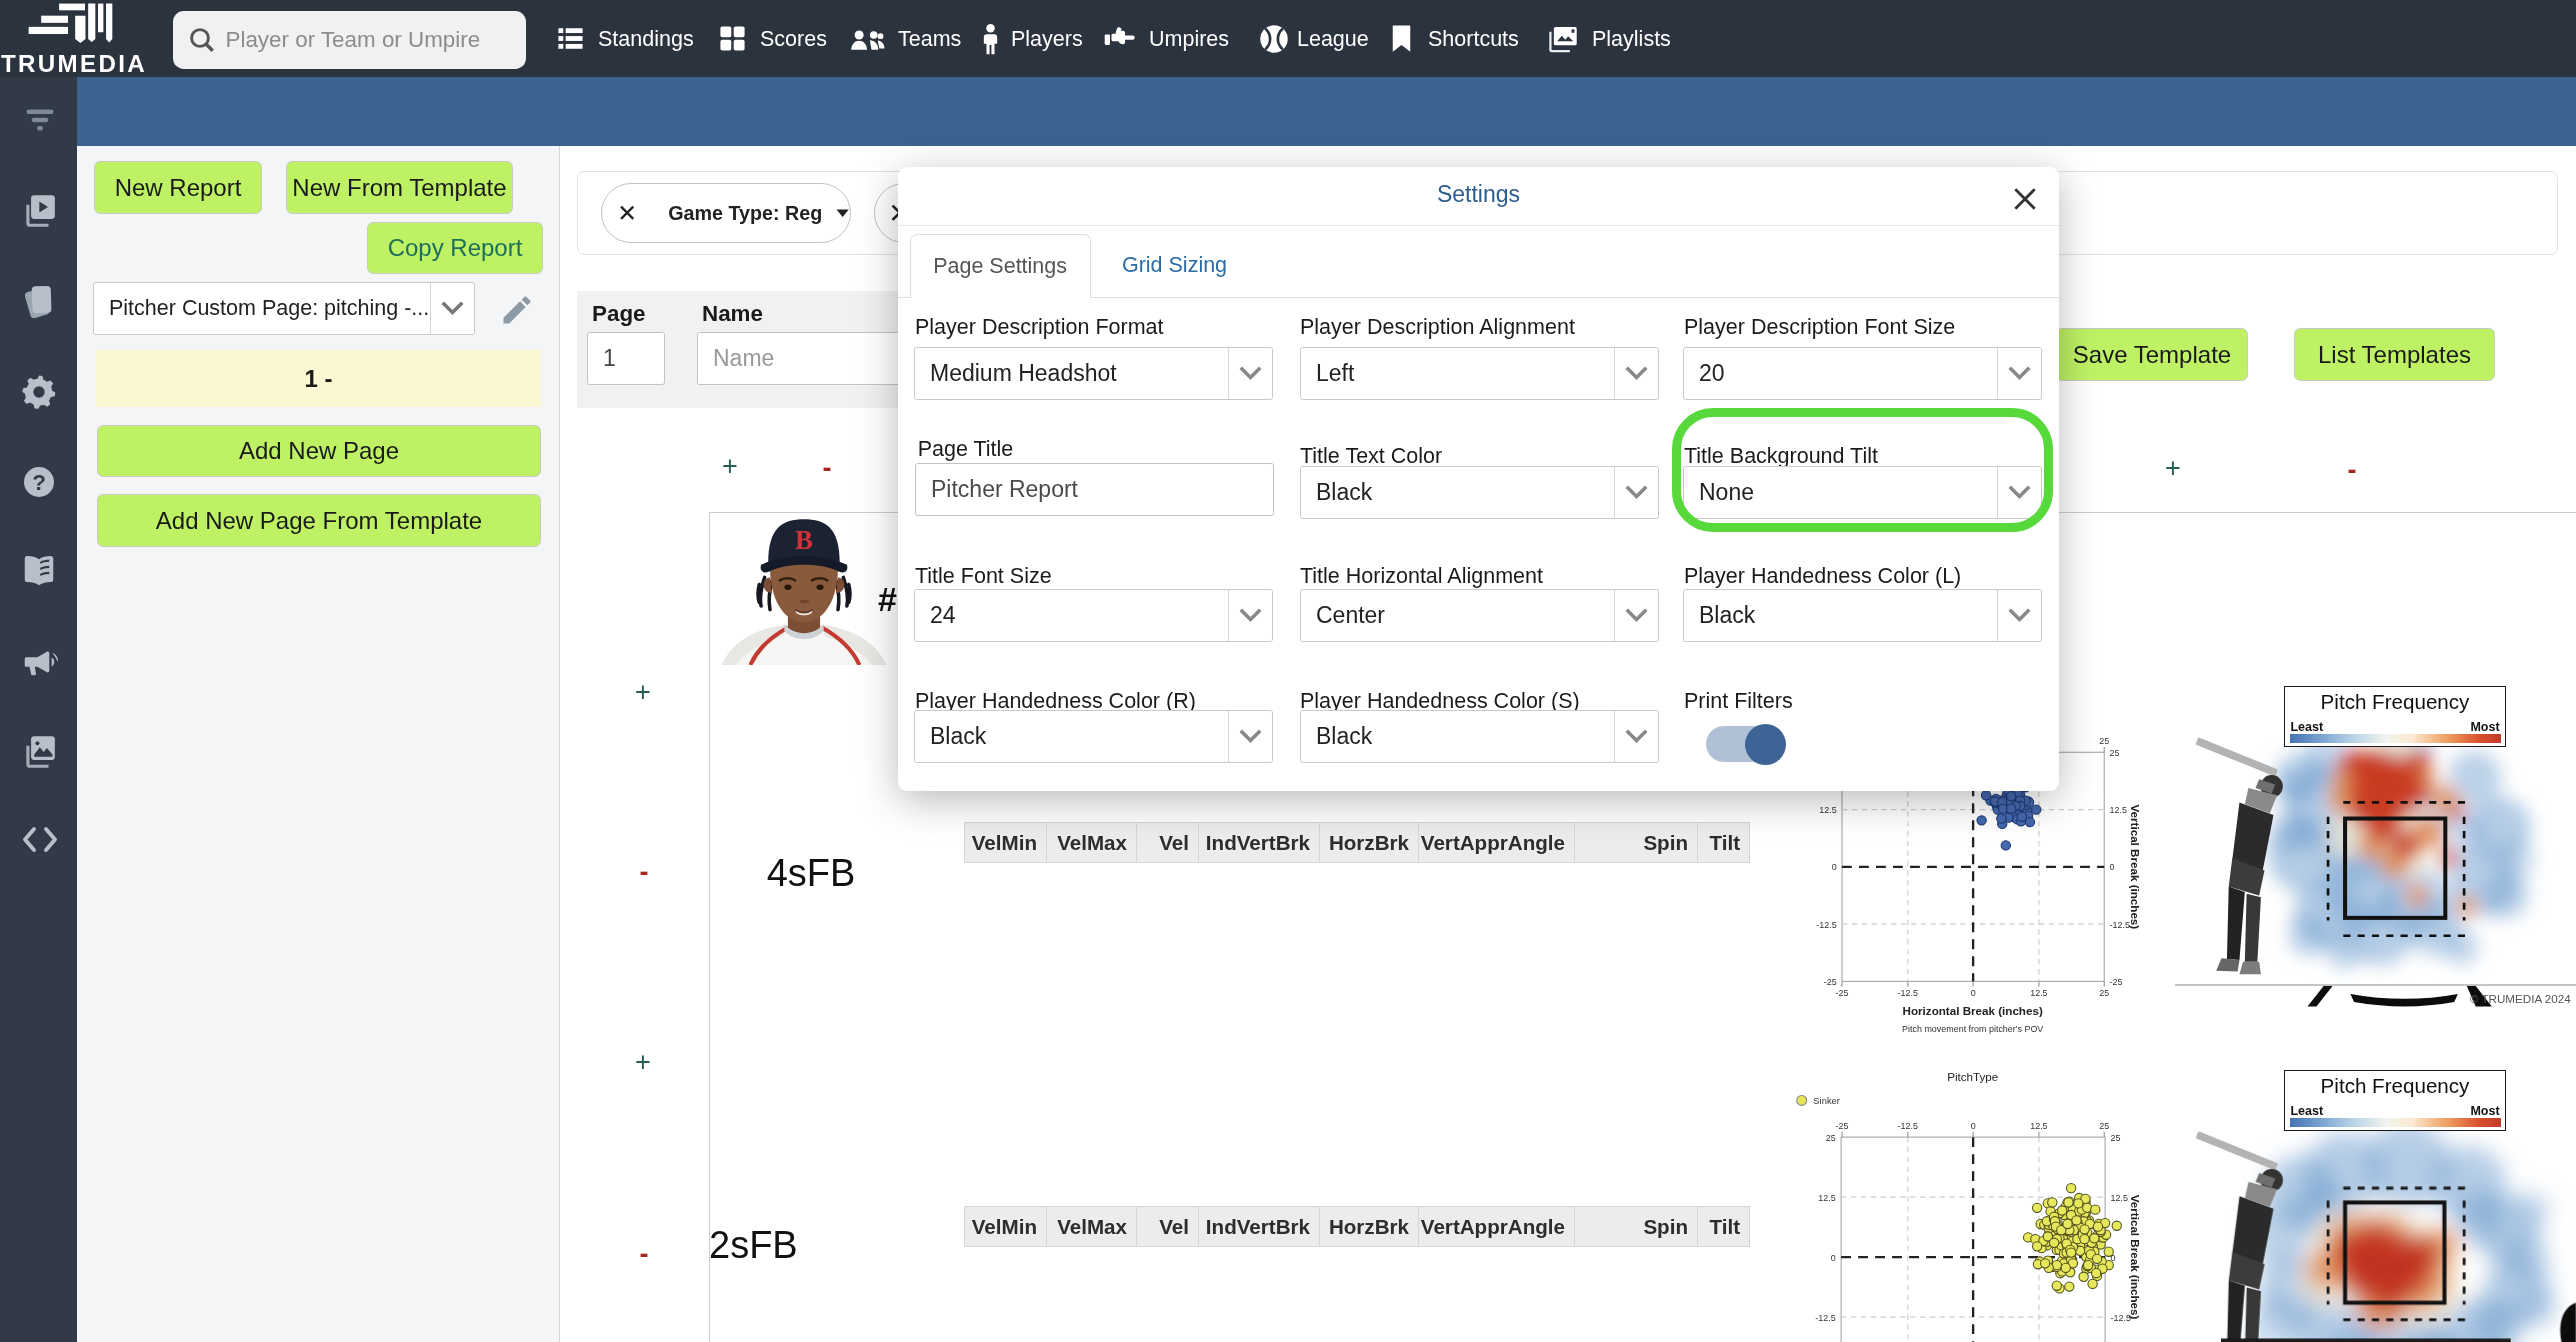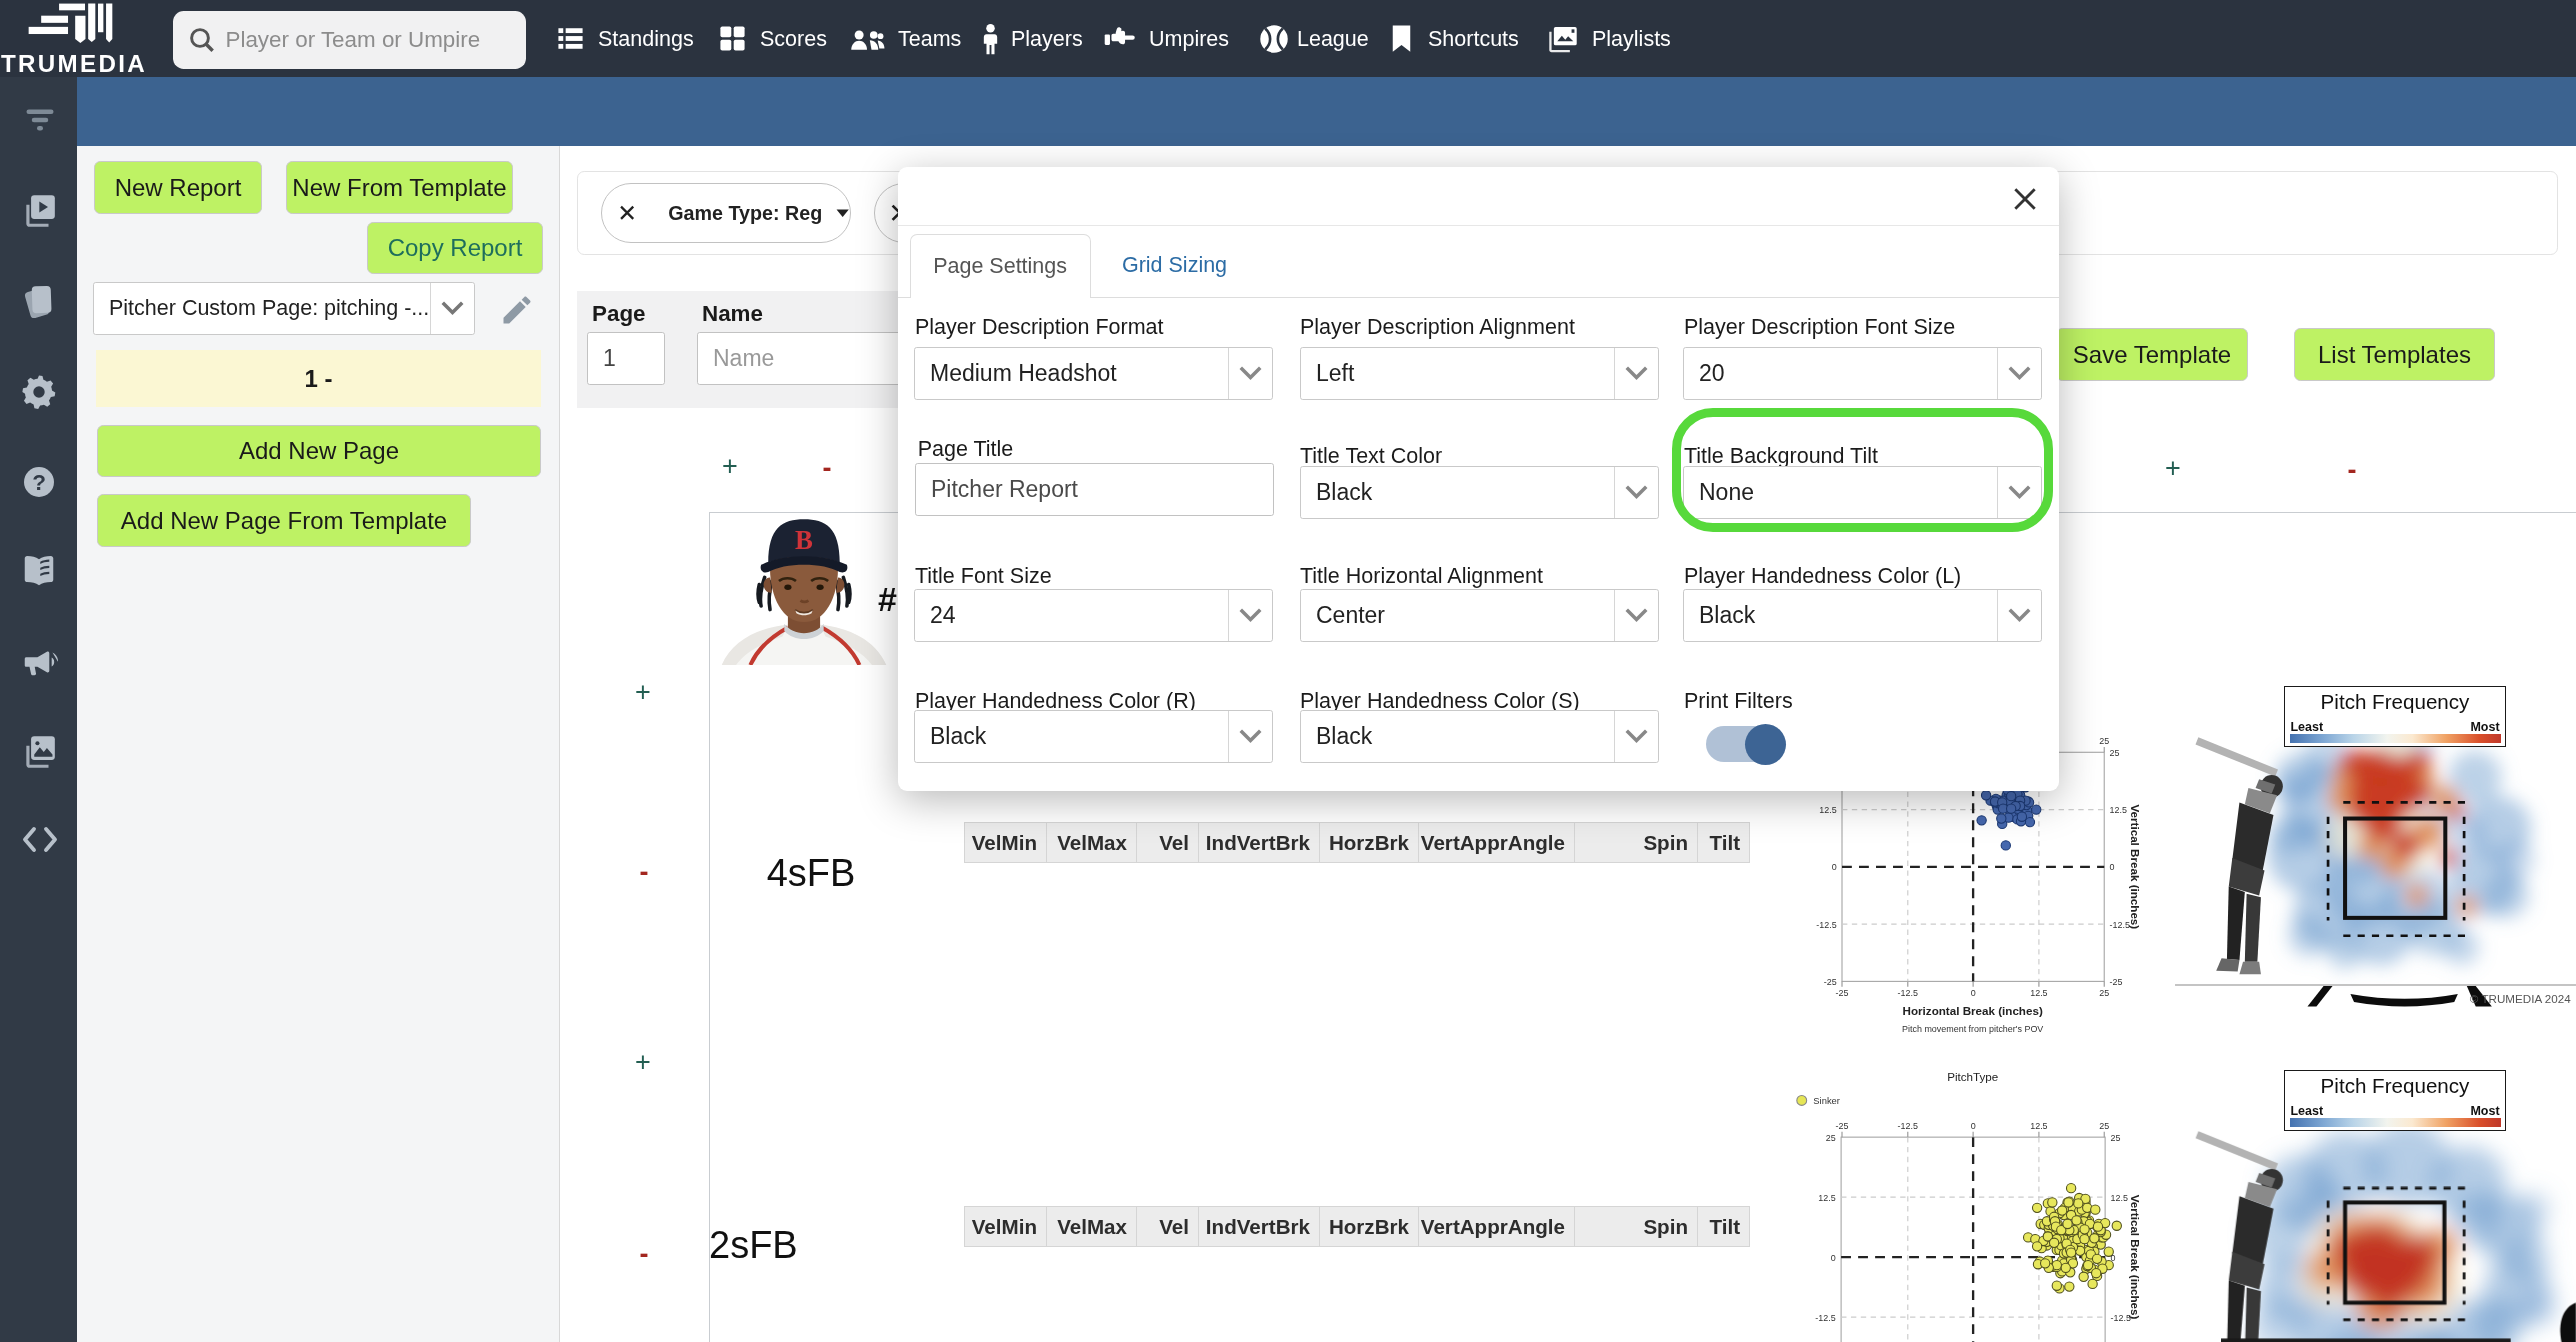--- a/index.html
+++ b/index.html
@@ -143,21 +143,21 @@
       <svg width="23" height="14.3" viewBox="0 0 26 16">
         <path d="M2 2 l11 11 l11 -11" fill="none" stroke="#777" stroke-width="4"></path>
       </svg>
     </span>
 </div>
 <svg class="abs" style="left:499px;top:292px" width="36" height="36" viewBox="0 0 24 24">
     <path fill="#8e9aa5" d="M3 17.2 V21 h3.8 L17.8 10 l-3.8 -3.8 z M20.7 7.1 c.4-.4 .4-1 0-1.4 l-2.4-2.4 c-.4-.4-1-.4-1.4 0 l-1.8 1.8 3.8 3.8 z"></path>
   </svg>
 <div class="abs" style="left:96px;top:350px;width:445px;height:57px;background:#fbf7d3;display:flex;align-items:center;justify-content:center;font-size:24px;font-weight:600;color:#1a1a1a">1 -</div>
 <div class="btn" style="left:97px;top:425px;width:444px;height:52px">Add New Page</div>
-<div class="btn" style="left:97px;top:494px;width:374px;height:53px">Add New Page From Template</div>
+<div class="btn" style="left:97px;top:494px;width:444px;height:53px">Add New Page From Template</div>
 
 <div class="abs" style="left:577px;top:171px;width:1981px;height:84px;background:#fff;border:0.9px solid #e3e3e3;border-radius:7.2px"></div>
 
 <div class="abs" style="left:874px;top:183px;width:286px;height:60px;border:0.9px solid #c2c2c2;border-radius:30px;display:flex;align-items:center">
   <svg width="21.5" height="21.5" style="margin-left:14.3px" viewBox="0 0 24 24">
       <path d="M4 4 L20 20 M20 4 L4 20" stroke="#222" stroke-width="3"></path>
     </svg>
 </div>
 
 <div class="abs" style="left:601px;top:183px;width:250px;height:60px;border:0.9px solid #c2c2c2;border-radius:30px;display:flex;align-items:center">
@@ -737,20 +737,21 @@
     </div>
     <div class="abs" style="left:2284px;top:1070px;width:222px;height:61px;border:1.8px solid #1a1a1a;background:#fff">
       <div style="text-align:center;font-size:20.6px;color:#111;margin-top:2.7px">Pitch Frequency</div>
       <div class="abs" style="left:5.4px;top:33px;font-size:12.5px;font-weight:bold;color:#111">Least</div>
       <div class="abs" style="right:5.4px;top:33px;font-size:12.5px;font-weight:bold;color:#111">Most</div>
       <div class="abs" style="left:4.5px;right:4.5px;bottom:2.7px;height:9px;background:linear-gradient(90deg,#4472b0 0%,#7fa8d4 16%,#b9d4e8 30%,#f2f4ee 46%,#fbe9d0 58%,#f0a264 74%,#d94f2b 90%,#c0392b 100%)"></div>
     </div>
 </div>
 
 <div class="abs" id="modal" style="left:898px;top:167px;width:1161px;height:624px;background:#fff;border-radius:9px;box-shadow:0 9px 40px rgba(0,0,0,0.28)">
+  <div class="abs" style="left:0;top:14.3px;width:1161px;height:32px;text-align:center;font-size:23px;color:#2c5d8f">Settings</div>
   <svg class="abs" style="left:1112px;top:17px" width="30" height="30" viewBox="0 0 34 34">
       <path d="M6 6 L28 28 M28 6 L6 28" stroke="#333" stroke-width="3.2"></path>
     </svg>
   <div class="abs" style="left:0;top:58px;width:1161px;height:0.9px;background:#e7e7e7"></div>
   <div class="abs" style="left:0;top:130px;width:1161px;height:0.9px;background:#ddd"></div>
   <div class="abs" style="left:11.6px;top:67px;width:181px;height:64px;background:#fff;border:0.9px solid #ddd;border-bottom:none;border-radius:7.2px 7.2px 0 0;display:flex;align-items:center;justify-content:center;font-size:21.5px;color:#555">Page Settings</div>
   <div class="abs" style="left:222px;top:67px;width:109px;height:63px;display:flex;align-items:center;justify-content:center;font-size:21.5px;color:#2c6ca5">Grid Sizing</div>
   <div id="modalform">
     <div class="lbl" style="left:17px;top:148px">Player Description Format</div>
     <div class="lbl" style="left:402px;top:148px">Player Description Alignment</div>

